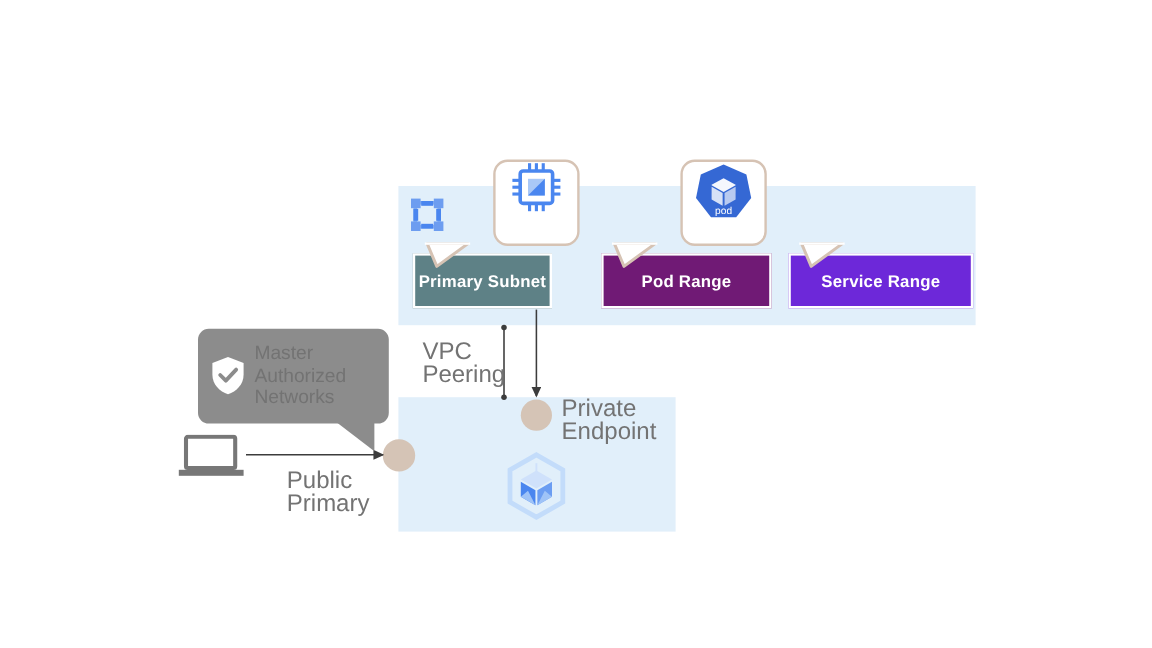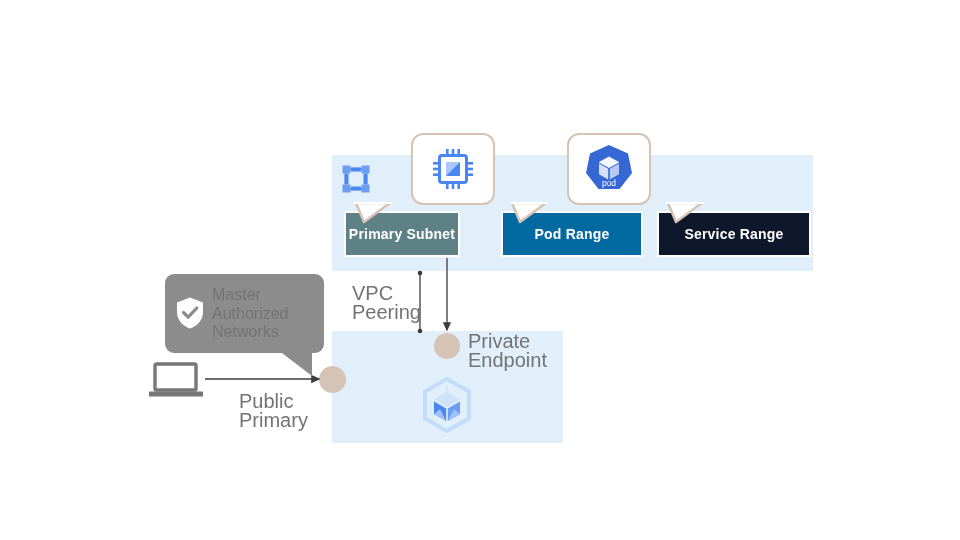--- a/index.html
+++ b/index.html
@@ -54,40 +54,39 @@
     font-family: "Liberation Sans", sans-serif;
   }
   #box-primary-subnet {
     left: 344px;
     width: 116px;
     background: #5e8186;
   }
   #box-pod-range {
     left: 501px;
     width: 142px;
-    background: #0369a1;
+    background: #701a75;
   }
   #box-service-range {
     left: 657px;
     width: 154px;
-    background: #0f172a;
+    background: #6d28d9;
     text-align: center;
   }
 
   
   .callout {
     position: absolute;
-    width: 84px;
+    width: 72px;
     height: 72px;
     background: #ffffff;
     border: 2.5px solid #d6c3b4;
     border-radius: 12px;
     box-sizing: border-box;
     display: flex;
-    align-items: center;
     justify-content: center;
     top: 133px;
   }
   .callout-tail {
     position: absolute;
     width: 0;
     height: 0;
     top: 203px;
     border-left: 0 solid transparent;
     z-index: 3;

